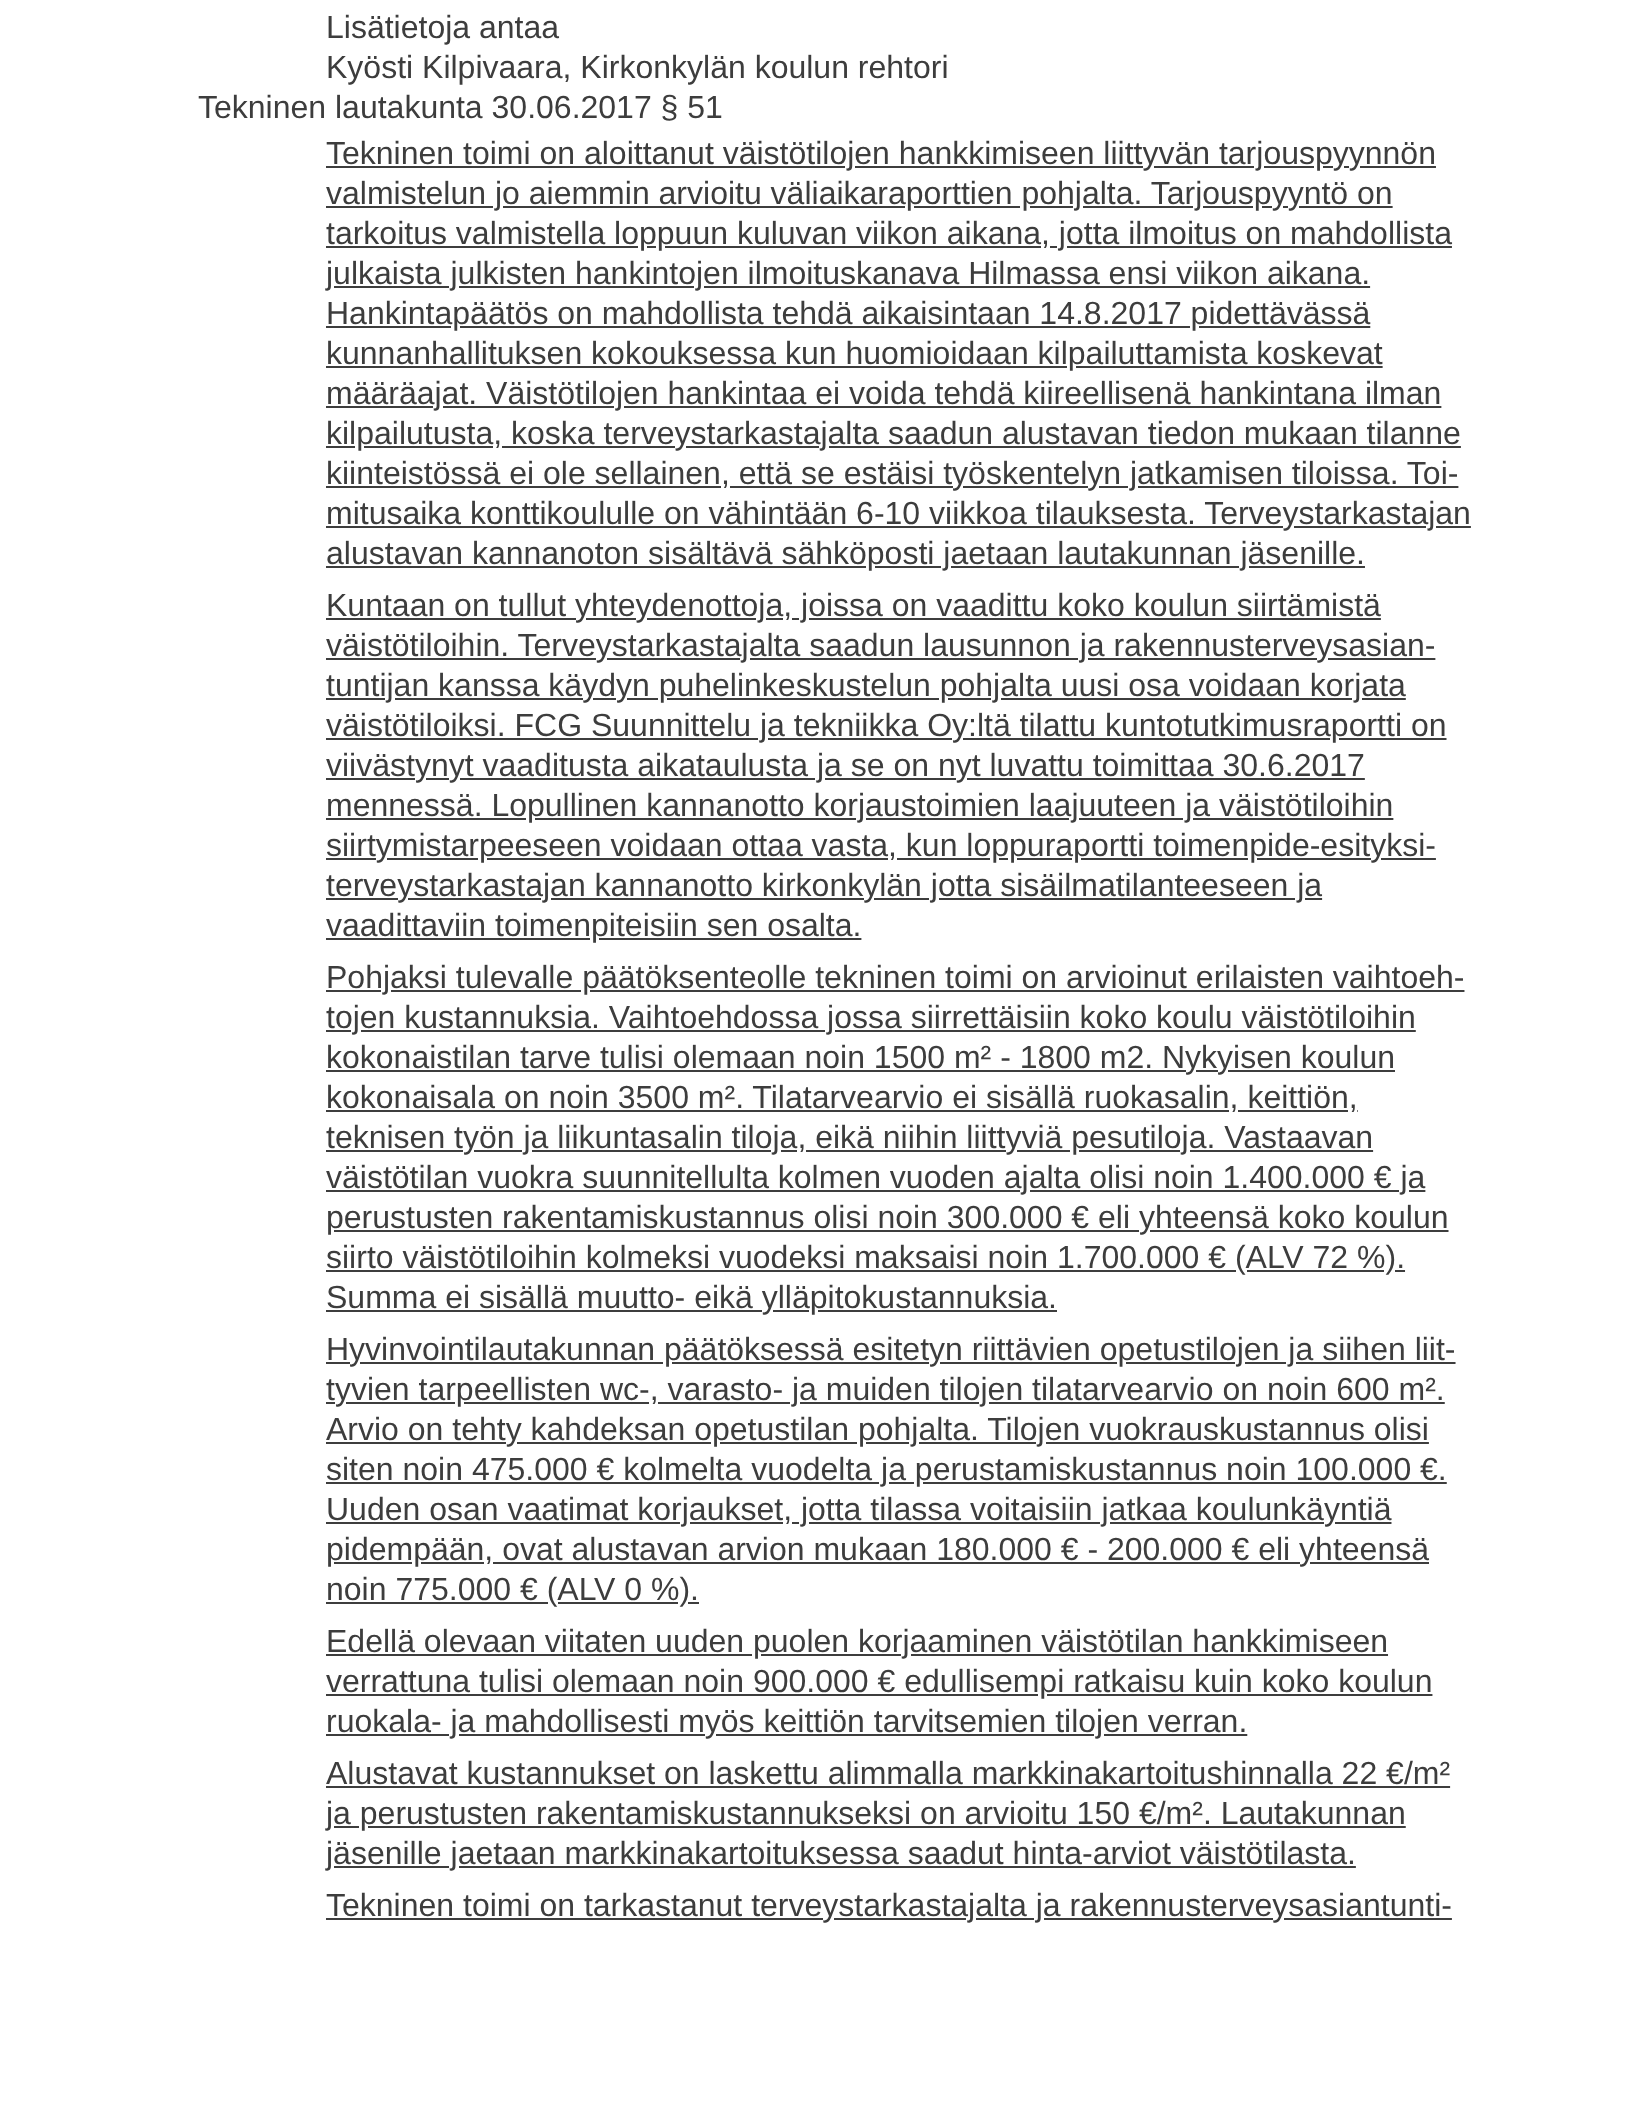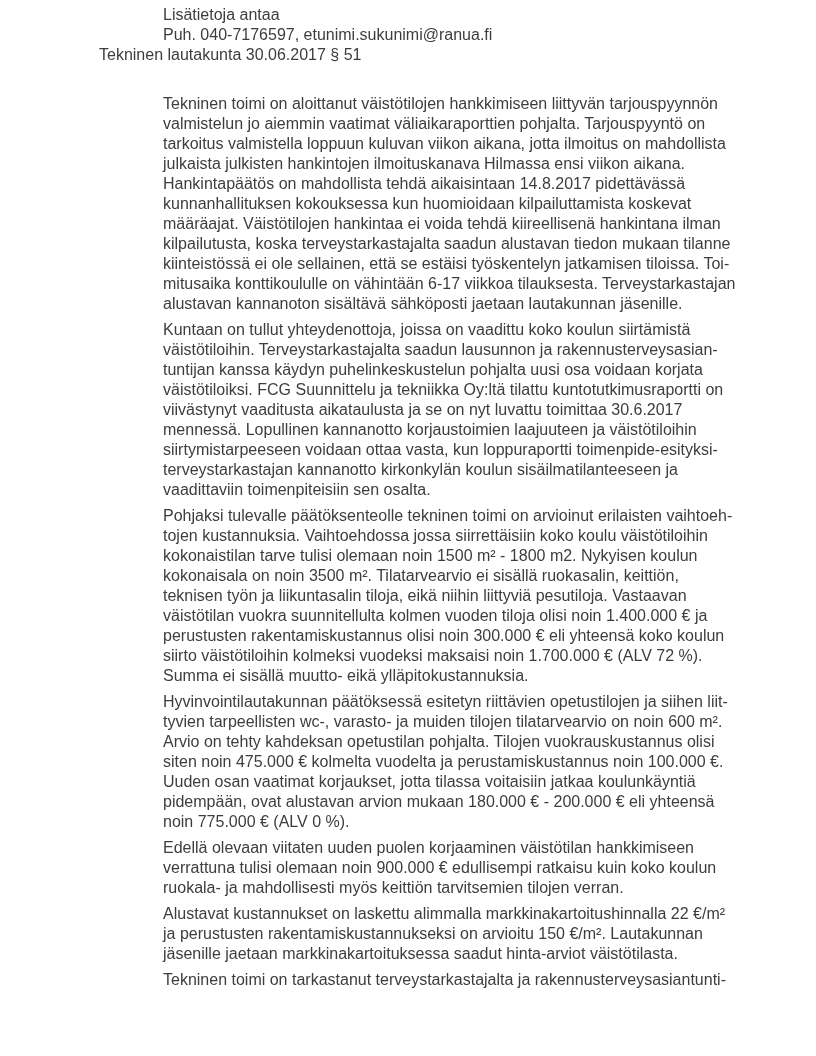--- a/index.html
+++ b/index.html
@@ -21,75 +21,76 @@
   }
   .contact-block {
     padding-top: 5px;
     margin-left: 163px;
   }
   .section-line {
     margin-left: 99px;
   }
   .body-block {
     margin-left: 163px;
-    margin-top: 29px;
+    margin-top: 3px;
     width: 600px;
+    text-decoration: underline;
   }
   .paragraph {
     margin: 0 0 6px 0;
     padding: 0;
   }
   .line {
     white-space: pre;
   }
 </style>
 </head>
 <body>
 
 <div class="page" style="color: rgb(61, 61, 61); background: rgb(255, 255, 255);">
 
   <div class="contact-block">
     <div class="line">Lisätietoja antaa</div>
-    <div class="line">Puh. 040-7176597, etunimi.sukunimi@ranua.fi</div>
+    <div class="line">Kyösti Kilpivaara, Kirkonkylän koulun rehtori</div>
   </div>
 
   <div class="section-line line">Tekninen lautakunta 30.06.2017 § 51</div>
 
   <div class="body-block">
       <div class="paragraph">
         <div class="line">Tekninen toimi on aloittanut väistötilojen hankkimiseen liittyvän tarjouspyynnön</div>
-        <div class="line">valmistelun jo aiemmin vaatimat väliaikaraporttien pohjalta. Tarjouspyyntö on</div>
+        <div class="line">valmistelun jo aiemmin arvioitu väliaikaraporttien pohjalta. Tarjouspyyntö on</div>
         <div class="line">tarkoitus valmistella loppuun kuluvan viikon aikana, jotta ilmoitus on mahdollista</div>
         <div class="line">julkaista julkisten hankintojen ilmoituskanava Hilmassa ensi viikon aikana.</div>
         <div class="line">Hankintapäätös on mahdollista tehdä aikaisintaan 14.8.2017 pidettävässä</div>
         <div class="line">kunnanhallituksen kokouksessa kun huomioidaan kilpailuttamista koskevat</div>
         <div class="line">määräajat. Väistötilojen hankintaa ei voida tehdä kiireellisenä hankintana ilman</div>
         <div class="line">kilpailutusta, koska terveystarkastajalta saadun alustavan tiedon mukaan tilanne</div>
         <div class="line">kiinteistössä ei ole sellainen, että se estäisi työskentelyn jatkamisen tiloissa. Toi-</div>
-        <div class="line">mitusaika konttikoululle on vähintään 6-17 viikkoa tilauksesta. Terveystarkastajan</div>
+        <div class="line">mitusaika konttikoululle on vähintään 6-10 viikkoa tilauksesta. Terveystarkastajan</div>
         <div class="line">alustavan kannanoton sisältävä sähköposti jaetaan lautakunnan jäsenille.</div>
       </div>
       <div class="paragraph">
         <div class="line">Kuntaan on tullut yhteydenottoja, joissa on vaadittu koko koulun siirtämistä</div>
         <div class="line">väistötiloihin. Terveystarkastajalta saadun lausunnon ja rakennusterveysasian-</div>
         <div class="line">tuntijan kanssa käydyn puhelinkeskustelun pohjalta uusi osa voidaan korjata</div>
         <div class="line">väistötiloiksi. FCG Suunnittelu ja tekniikka Oy:ltä tilattu kuntotutkimusraportti on</div>
         <div class="line">viivästynyt vaaditusta aikataulusta ja se on nyt luvattu toimittaa 30.6.2017</div>
         <div class="line">mennessä. Lopullinen kannanotto korjaustoimien laajuuteen ja väistötiloihin</div>
         <div class="line">siirtymistarpeeseen voidaan ottaa vasta, kun loppuraportti toimenpide-esityksi-</div>
-        <div class="line">terveystarkastajan kannanotto kirkonkylän koulun sisäilmatilanteeseen ja</div>
+        <div class="line">terveystarkastajan kannanotto kirkonkylän jotta sisäilmatilanteeseen ja</div>
         <div class="line">vaadittaviin toimenpiteisiin sen osalta.</div>
       </div>
       <div class="paragraph">
         <div class="line">Pohjaksi tulevalle päätöksenteolle tekninen toimi on arvioinut erilaisten vaihtoeh-</div>
         <div class="line">tojen kustannuksia. Vaihtoehdossa jossa siirrettäisiin koko koulu väistötiloihin</div>
         <div class="line">kokonaistilan tarve tulisi olemaan noin 1500 m² - 1800 m2. Nykyisen koulun</div>
         <div class="line">kokonaisala on noin 3500 m². Tilatarvearvio ei sisällä ruokasalin, keittiön,</div>
         <div class="line">teknisen työn ja liikuntasalin tiloja, eikä niihin liittyviä pesutiloja. Vastaavan</div>
-        <div class="line">väistötilan vuokra suunnitellulta kolmen vuoden tiloja olisi noin 1.400.000 € ja</div>
+        <div class="line">väistötilan vuokra suunnitellulta kolmen vuoden ajalta olisi noin 1.400.000 € ja</div>
         <div class="line">perustusten rakentamiskustannus olisi noin 300.000 € eli yhteensä koko koulun</div>
         <div class="line">siirto väistötiloihin kolmeksi vuodeksi maksaisi noin 1.700.000 € (ALV 72 %).</div>
         <div class="line">Summa ei sisällä muutto- eikä ylläpitokustannuksia.</div>
       </div>
       <div class="paragraph">
         <div class="line">Hyvinvointilautakunnan päätöksessä esitetyn riittävien opetustilojen ja siihen liit-</div>
         <div class="line">tyvien tarpeellisten wc-, varasto- ja muiden tilojen tilatarvearvio on noin 600 m².</div>
         <div class="line">Arvio on tehty kahdeksan opetustilan pohjalta. Tilojen vuokrauskustannus olisi</div>
         <div class="line">siten noin 475.000 € kolmelta vuodelta ja perustamiskustannus noin 100.000 €.</div>
         <div class="line">Uuden osan vaatimat korjaukset, jotta tilassa voitaisiin jatkaa koulunkäyntiä</div>

